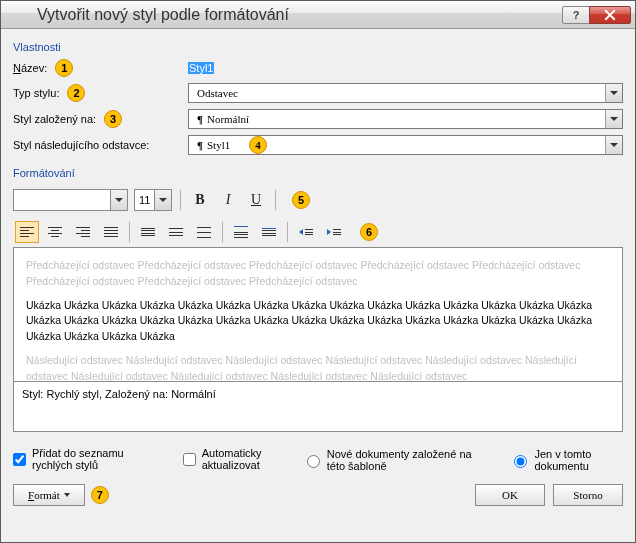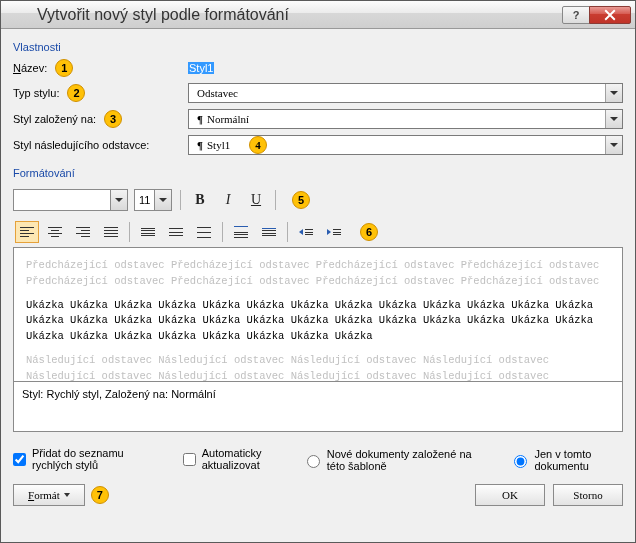--- a/index.html
+++ b/index.html
@@ -44,21 +44,21 @@
   .align-icon { display: flex; flex-direction: column; gap: 2px; width: 14px; }
   .align-icon span { height: 1px; background: #333; display: block; }
   .sp-icon { display: flex; flex-direction: column; width: 14px; }
   .sp-icon .ln { height: 1px; background: #333; }
   .ind-icon { display:flex; align-items:center; gap:2px; }
   .ind-arrow { width: 0; height: 0; border-top: 3px solid transparent; border-bottom: 3px solid transparent; }
   .ind-left { border-right: 4px solid #2a5db0; }
   .ind-right { border-left: 4px solid #2a5db0; }
   .ind-lines { display:flex; flex-direction:column; gap:1.5px; }
   .ind-lines span { width: 8px; height:1px; background:#333; }
-  .preview { border: 1px solid #8a8a8a; background: #fff; padding: 10px 12px; font-size: 10.5px; line-height: 1.5; height: 135px; overflow: hidden; font-family: Liberation Mono, monospace; }
+  .preview { border: 1px solid #8a8a8a; background: #fff; padding: 10px 12px; font-size: 10.5px; line-height: 1.5; height: 135px; overflow: hidden; }
   .preview .ghost { color: #c0c0c0; }
   .preview .sample { color: #000; margin: 8px 0; }
   .desc-box { border: 1px solid #8a8a8a; border-top: none; background: #fff; padding: 6px 8px; height: 50px; font-size: 11px; }
   .checks { margin-top: 14px; display: flex; flex-direction: row; gap: 4px; }
   .check-row { display: flex; align-items: center; gap: 6px; }
   .check-row input { margin: 0; }
   .radio-row { display: flex; align-items: center; gap: 18px; margin-top: 2px; }
   .radio-opt { display: flex; align-items: center; gap: 4px; }
   .bottom-row { display: flex; align-items: center; margin-top: 12px; }
   .btn { height: 22px; padding: 0 14px; border: 1px solid #8a8a8a; background: linear-gradient(to bottom, #fdfdfd, #e3e3e3); font-family: Tahoma; font-size: 11px; display:inline-flex; align-items:center; gap:4px; }

